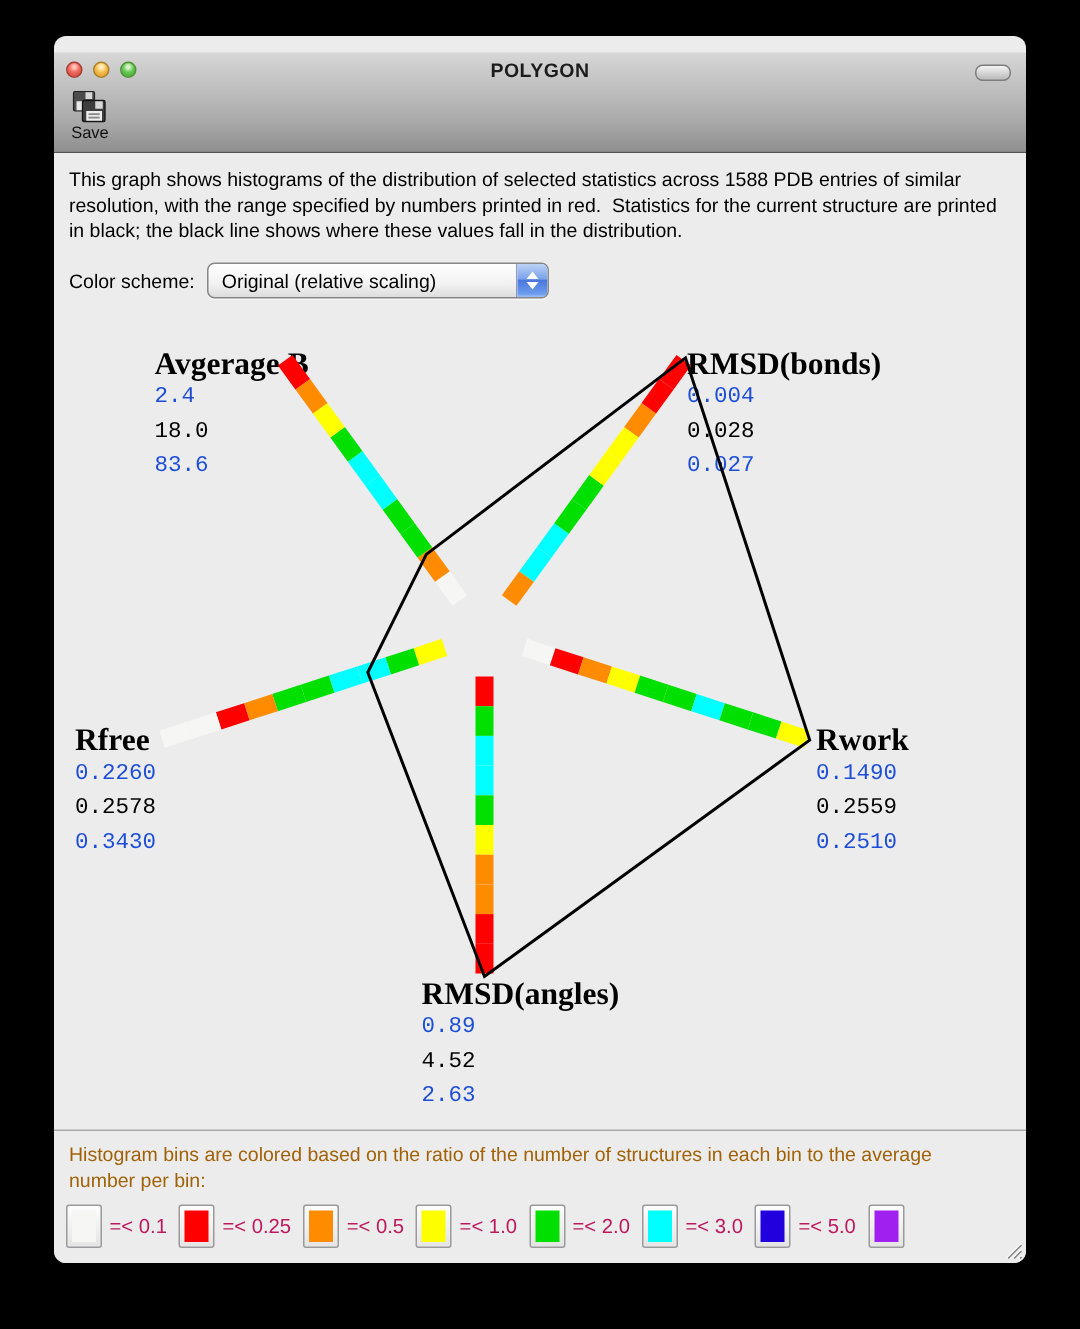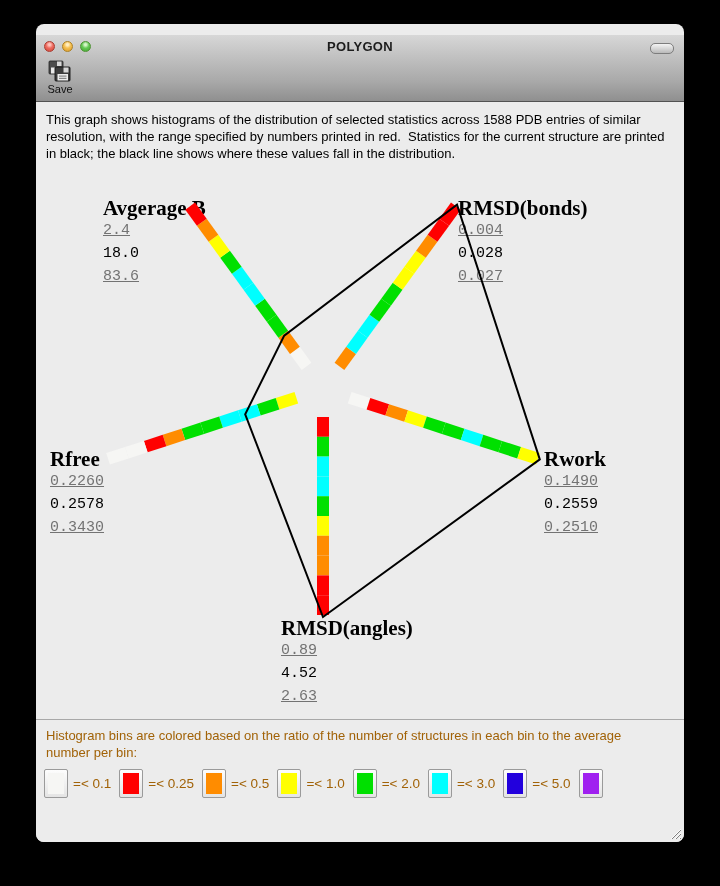--- a/index.html
+++ b/index.html
@@ -63,31 +63,31 @@
     display:flex;flex-direction:column;align-items:center;justify-content:center;gap:2px;
   }
   .popup-arrows .up{width:0;height:0;border-left:4px solid transparent;border-right:4px solid transparent;border-bottom:5px solid #fff;}
   .popup-arrows .dn{width:0;height:0;border-left:4px solid transparent;border-right:4px solid transparent;border-top:5px solid #fff;}
   
   .plot{position:relative;width:648px;height:553px;}
   .plot svg{position:absolute;left:0;top:0;z-index:2;pointer-events:none;}
   .axlabel{position:absolute;z-index:1;}
   .axname{font-family:"Liberation Serif",serif;font-weight:bold;font-size:21px;color:#000;height:23px;}
   .axval{font-family:"Liberation Mono","DejaVu Sans Mono",monospace;font-size:15px;height:23px;line-height:23px;color:#000;}
-  .axval.red{color:#737373;text-decoration:underline;}
+  .axval.red{color:#1d4ed8;}
   
   .footer{position:relative;border-top:1px solid #a8a8a8;height:94px;}
   .footer-text{margin:0;padding:7px 40px 0 10px;font-size:13px;line-height:17px;color:#a16207;}
   .legend{display:flex;align-items:center;padding:8px 0 0 8px;gap:5px;}
   .swatch-frame{
     width:16px;height:21px;padding:3px;border:1px solid #9a9a9a;border-radius:2px;
     background:linear-gradient(#fdfdfd,#e4e4e4);flex:0 0 auto;
   }
   .swatch{width:16px;height:21px;}
-  .legend-label{font-size:13.5px;color:#a16207;white-space:nowrap;margin-right:3px;}
+  .legend-label{font-size:13.5px;color:#be185d;white-space:nowrap;margin-right:3px;}
   .grip{position:absolute;right:2px;bottom:2px;z-index:5;}
 </style>
 </head>
 <body>
 
 <div class="window">
   <div class="chrome">
     <div class="titlebar">
       <div class="traffic">
         <span class="light red"></span>
@@ -114,20 +114,30 @@
           </g>
         </svg>
         <span class="save-label">Save</span>
       </div>
     </div>
   </div>
 
   <div class="content">
     <p class="desc">This graph shows histograms of the distribution of selected statistics across 1588 PDB entries of similar resolution, with the range specified by numbers printed in red.  Statistics for the current structure are printed in black; the black line shows where these values fall in the distribution.</p>
 
+    <div class="scheme-row">
+      <span class="scheme-label">Color scheme:</span>
+      <div class="popup">
+        <span class="popup-text">Original (relative scaling)</span>
+        <span class="popup-arrows">
+            <i class="up"></i>
+            <i class="dn"></i>
+          </span>
+      </div>
+    </div>
 
     <div class="plot" id="plot">
       <svg id="plot-svg" width="648" height="553" viewBox="0 0 648 553">
           <polygon points="311.8,237.4 330.6,243.5 334.3,232.1 315.5,225.9" fill="#f6f6f4"></polygon>
           <polygon points="330.6,243.5 349.4,249.6 353.1,238.2 334.3,232.1" fill="#ff0000"></polygon>
           <polygon points="349.4,249.6 368.3,255.7 372.0,244.3 353.1,238.2" fill="#ff8c00"></polygon>
           <polygon points="368.3,255.7 387.1,261.8 390.8,250.4 372.0,244.3" fill="#ffff00"></polygon>
           <polygon points="387.1,261.8 405.9,268.0 409.6,256.5 390.8,250.4" fill="#00e000"></polygon>
           <polygon points="405.9,268.0 424.8,274.1 428.5,262.7 409.6,256.5" fill="#00e000"></polygon>
           <polygon points="424.8,274.1 443.6,280.2 447.3,268.8 428.5,262.7" fill="#00ffff"></polygon>

